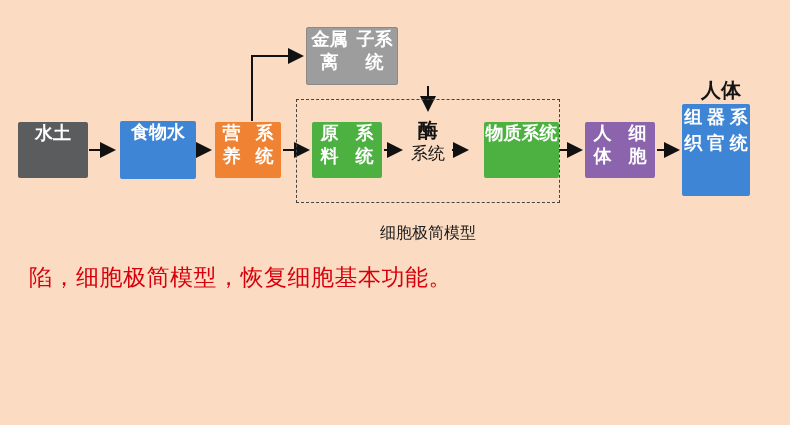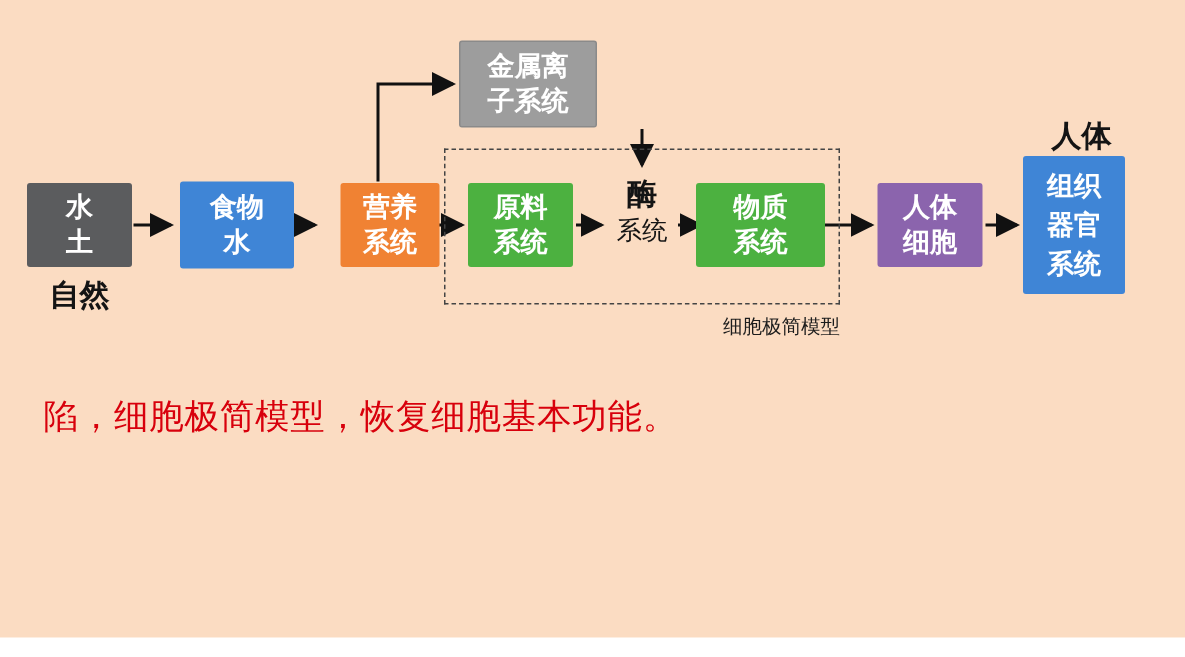--- a/index.html
+++ b/index.html
@@ -9,32 +9,32 @@
     background: var(--bg, #fbdcc2);
     font-family: "Liberation Sans", "DejaVu Sans", sans-serif;
     overflow: hidden;
   }
   .stage { position: absolute; inset: 0; }
   svg.arrows { position: absolute; left: 0; top: 0; pointer-events: none; }
 
   .node {
     position: absolute;
     display: flex;
-    flex-direction: column;
+    flex-direction: row;
     justify-content: center;
     text-align: center;
     color: #ffffff;
     font-weight: bold;
     font-size: 18px;
     line-height: 23px;
     border-radius: 2px;
   }
   .node-gray   { background: var(--gray-dark, #5b5c5e); }
   .node-blue   { background: var(--blue, #3f85d6); }
-  .node-orange { background: var(--orange, #f08233); margin-left: 12px; }
+  .node-orange { background: var(--orange, #f08233); }
   .node-green  { background: var(--green, #4cb140); }
   .node-purple { background: var(--purple, #8b64ad); }
   .node-metal  { background: var(--gray-light, #9d9d9d); border: 1px solid #8a8a8a; }
 
   .plain-label {
     position: absolute;
     text-align: center;
     color: #141414;
     font-size: 20px;
     font-weight: bold;
@@ -48,23 +48,23 @@
   .enzyme .big { display: block; font-size: 20px; font-weight: bold; line-height: 26px; }
   .enzyme .small { display: block; font-size: 17px; line-height: 22px; }
 
   .dashed-box {
     position: absolute;
     left: 296px; top: 99px; width: 264px; height: 104px;
     border: 1.5px dashed #444;
   }
   .model-label {
     position: absolute;
-    left: 296px; top: 209px; width: 264px;
-    text-align: right;
-    font-size: 13px;
+    left: 296px; top: 223px; width: 264px;
+    text-align: center;
+    font-size: 16px;
     color: #1c1c1c;
   }
   .tissue { line-height: 26px; }
 
   .description {
     position: absolute;
     left: 29px; top: 252px; width: 745px;
     color: var(--red, #d8000c);
     font-size: 23px;
     line-height: 50px;
@@ -106,21 +106,20 @@
 
   <div class="node node-metal" style="left:306px;top:27px;width:92px;height:58px">
     <span>金属离</span>
     <span>子系统</span>
   </div>
 
   <div class="node node-gray" style="left:18px;top:122px;width:70px;height:56px">
     <span>水</span>
     <span>土</span>
   </div>
-  <div class="plain-label" style="left:18px;top:183px;width:70px">自然</div>
 
   <div class="node node-blue" style="left:120px;top:121px;width:76px;height:58px">
     <span>食物</span>
     <span>水</span>
   </div>
 
   <div class="node node-orange" style="left:215px;top:122px;width:66px;height:56px">
     <span>营养</span>
     <span>系统</span>
   </div>
@@ -128,21 +127,21 @@
   <div class="node node-green" style="left:312px;top:122px;width:70px;height:56px">
     <span>原料</span>
     <span>系统</span>
   </div>
 
   <div class="enzyme">
     <span class="big">酶</span>
     <span class="small">系统</span>
   </div>
 
-  <div class="node node-green" style="left:464px;top:122px;width:86px;height:56px">
+  <div class="node node-green" style="left:484px;top:122px;width:75px;height:56px">
     <span>物质</span>
     <span>系统</span>
   </div>
 
   <div class="node node-purple" style="left:585px;top:122px;width:70px;height:56px">
     <span>人体</span>
     <span>细胞</span>
   </div>
 
   <div class="plain-label" style="left:682px;top:77px;width:78px">人体</div>

